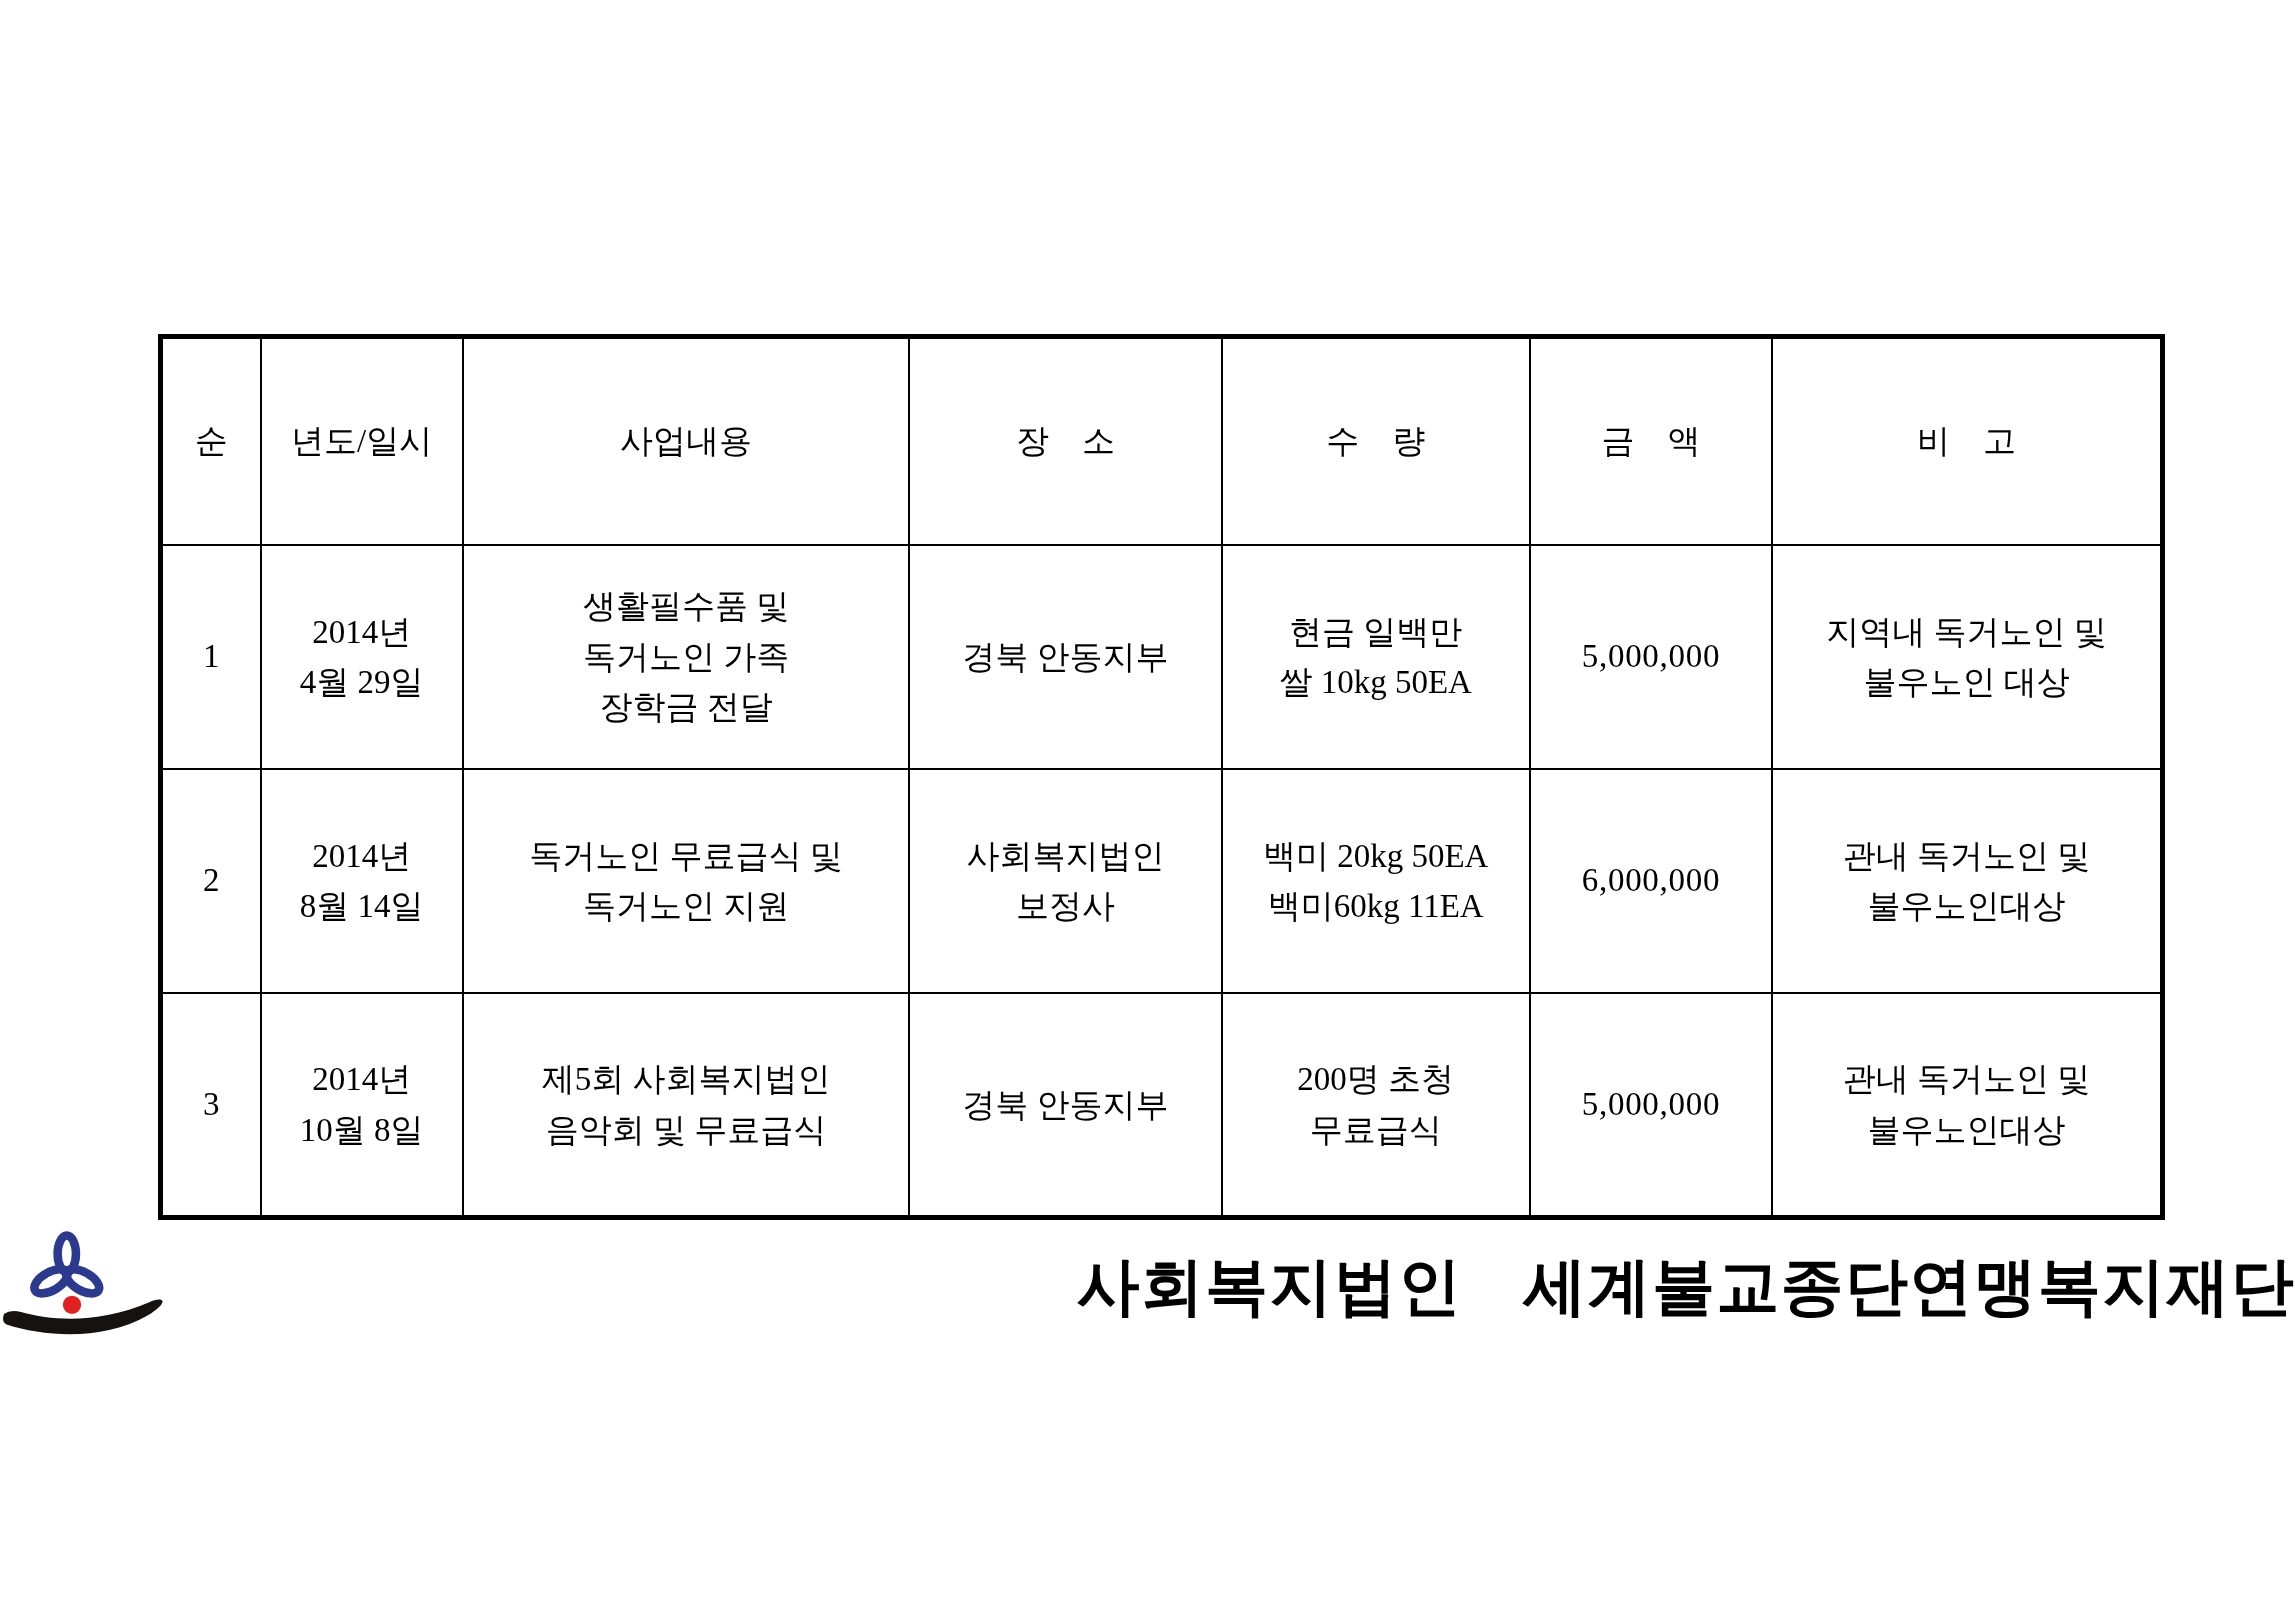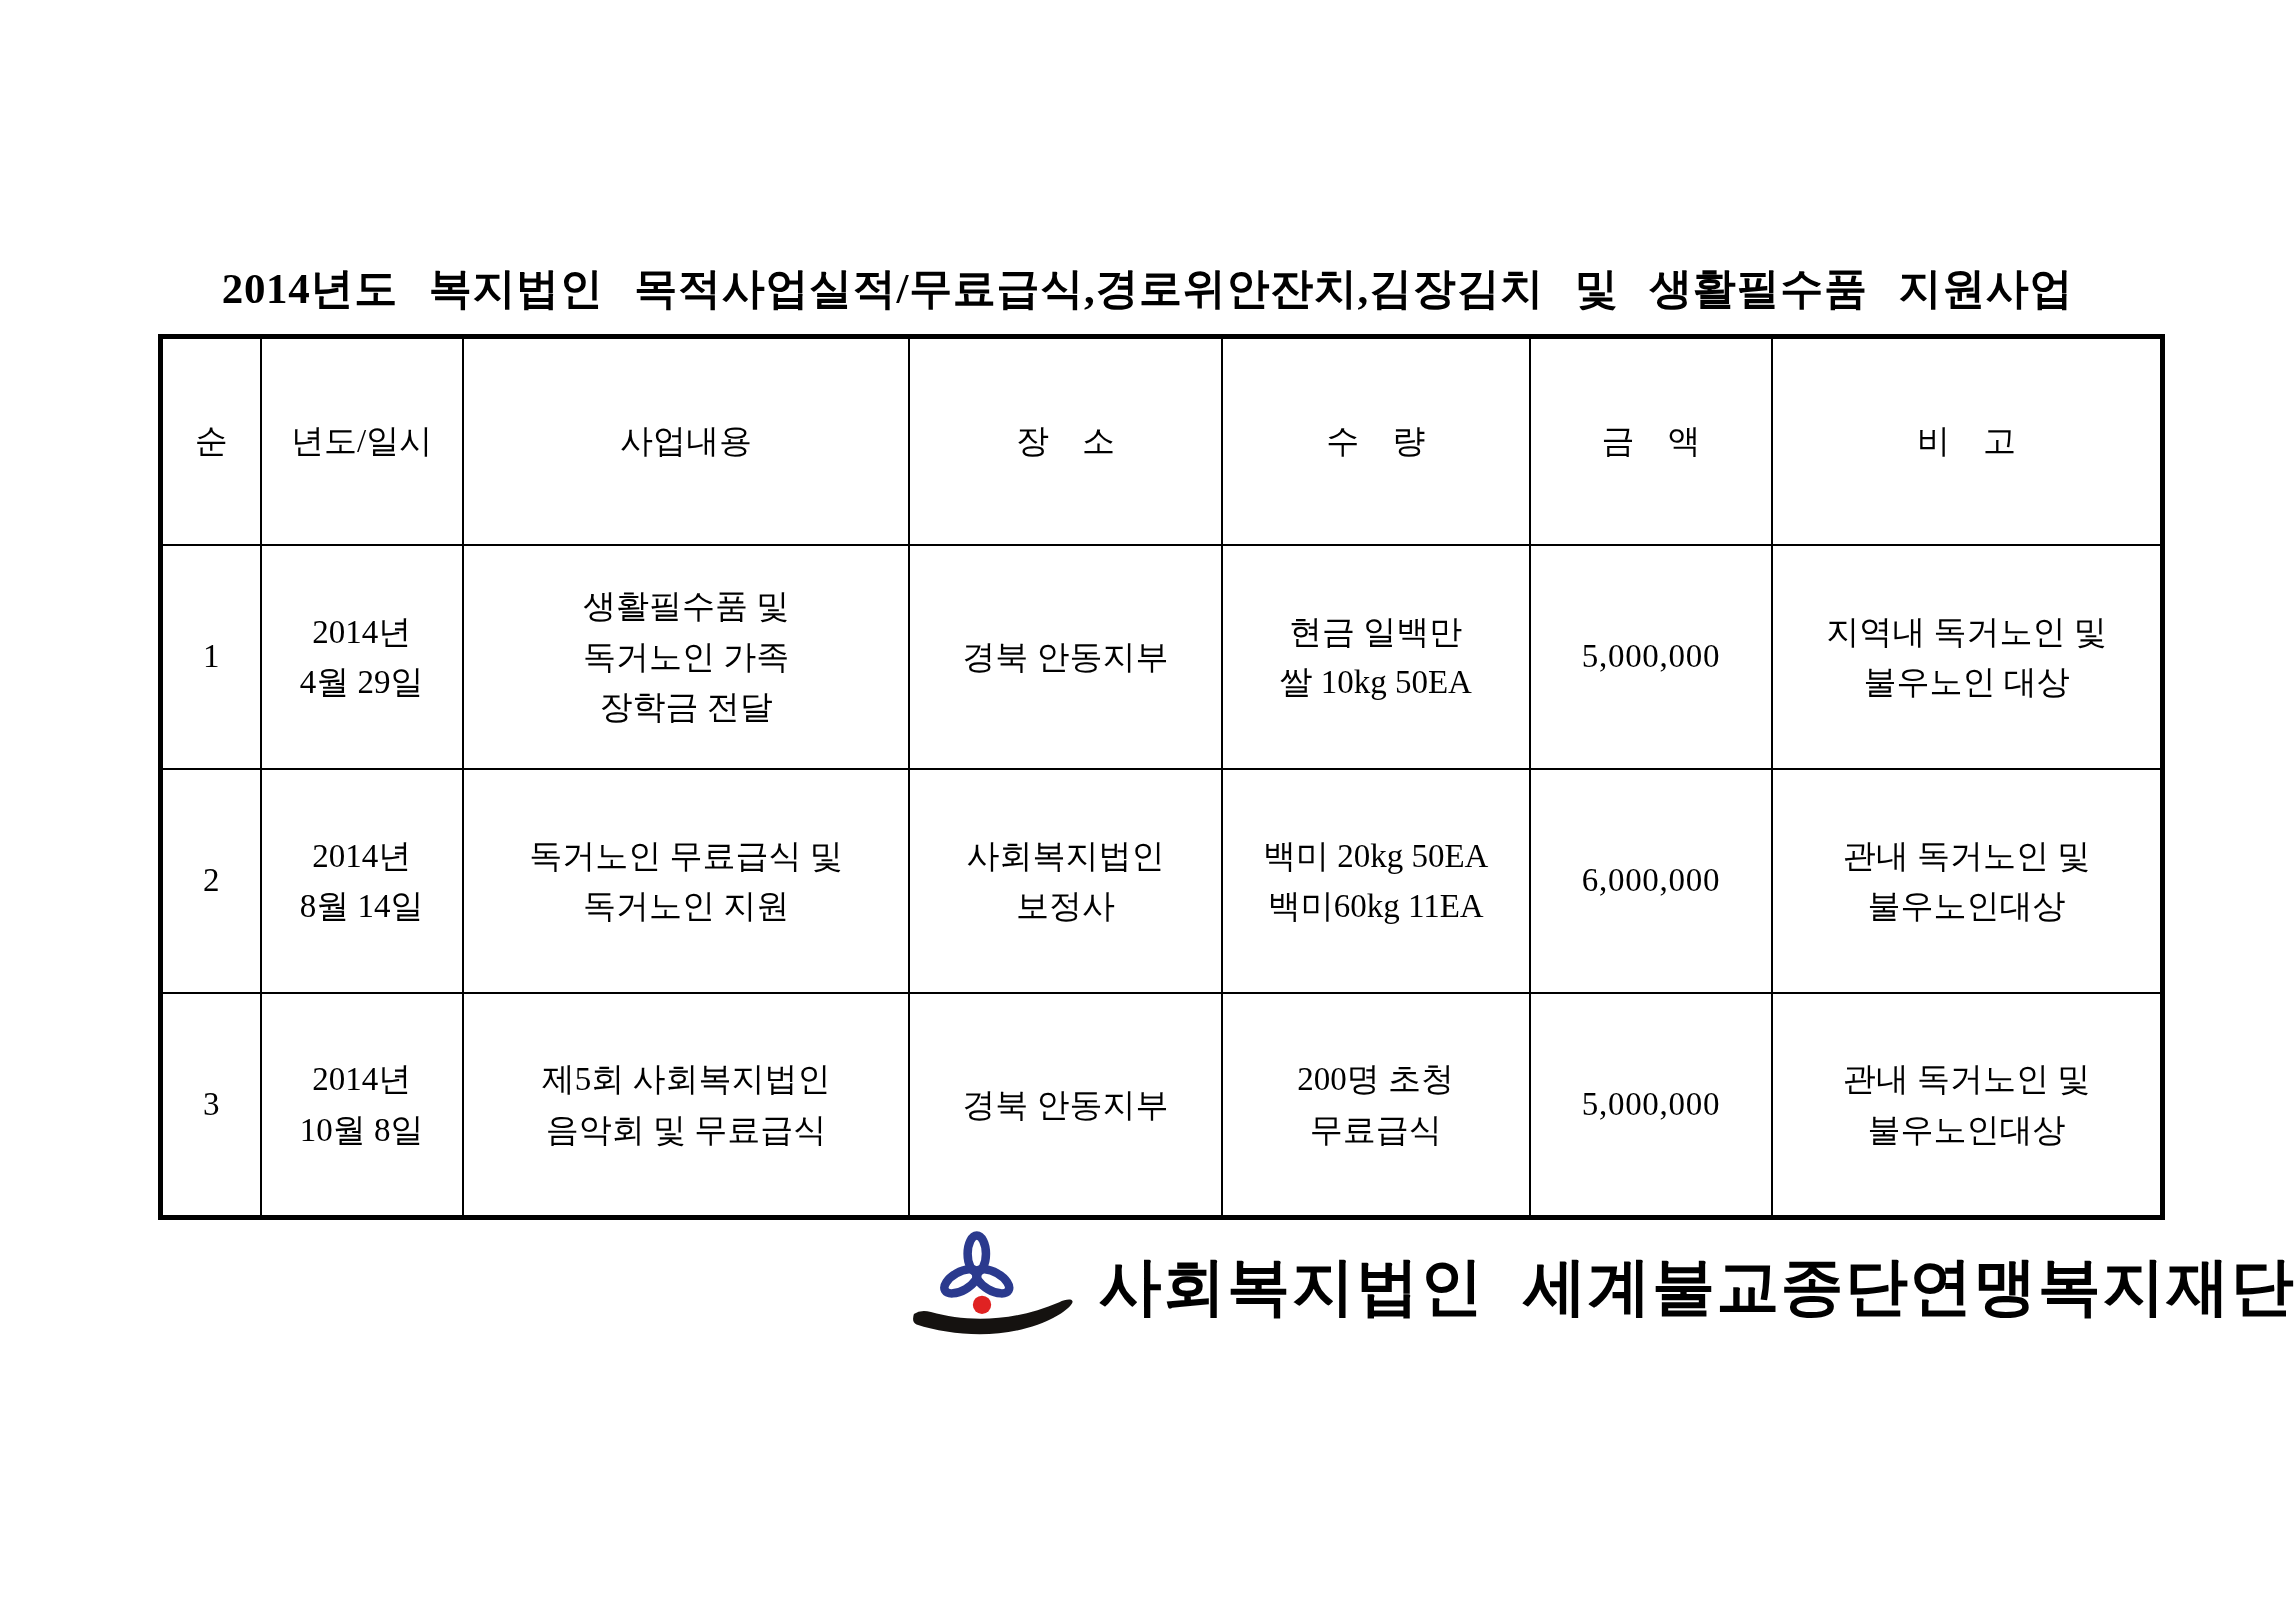--- a/index.html
+++ b/index.html
@@ -51,39 +51,39 @@
   table.report tbody tr { height: 221px; }
   .line { line-height: 1.52; }
   .amount { font-size: 35px; letter-spacing: 0.7px; }
   .num { font-size: 31px; }
   .footer {
     position: absolute;
     top: 1230px;
     left: 0;
     right: 0;
     display: flex;
-    justify-content: flex-end;
+    justify-content: space-between;
     align-items: center;
     gap: 23.6px;
+    font-family: Liberation Mono, monospace;
   }
   .org-name {
     font-size: 63px;
     font-weight: 600;
     letter-spacing: 1.3px;
     word-spacing: 0.35em;
     white-space: nowrap;
   }
   .logo-svg { display: block; }
 </style>
 </head>
 <body>
 
 <div class="page">
 
-  <div class="doc-title">2014년도 복지법인 목적사업실적/무료급식,경로위안잔치,김장김치 및 생활필수품 지원사업</div>
 
   <table class="report">
     <colgroup>
       <col style="width:5.0%">
       <col style="width:10.1%">
       <col style="width:22.3%">
       <col style="width:15.6%">
       <col style="width:15.4%">
       <col style="width:12.1%">
       <col style="width:19.5%">

